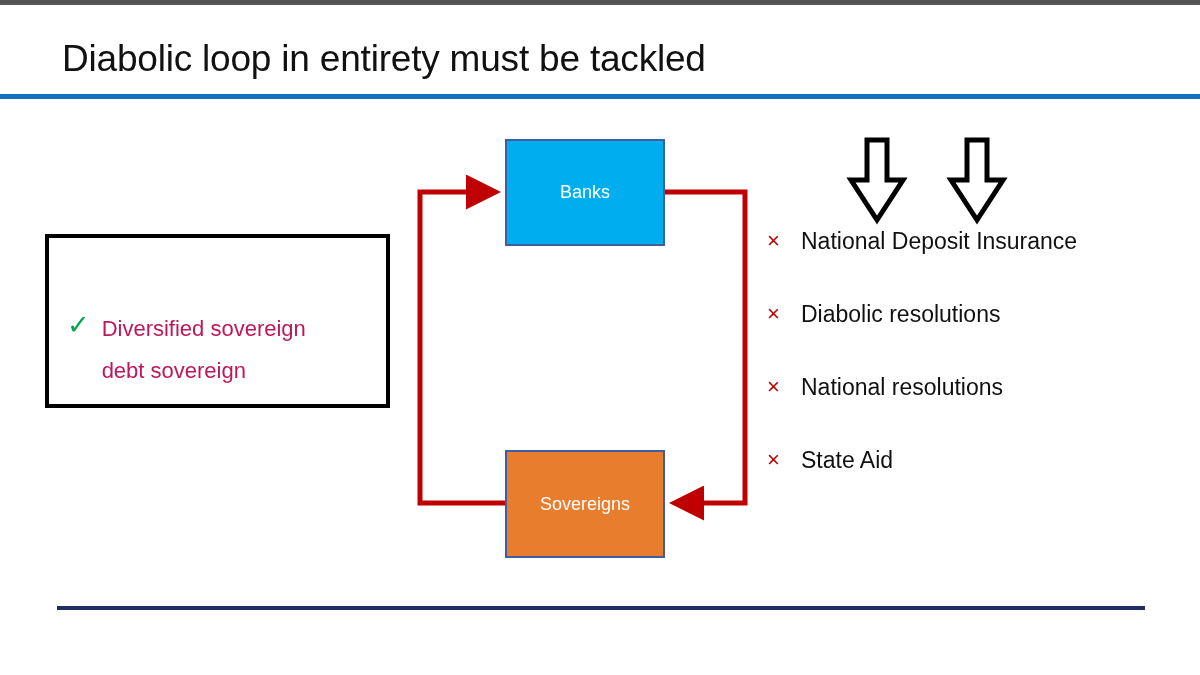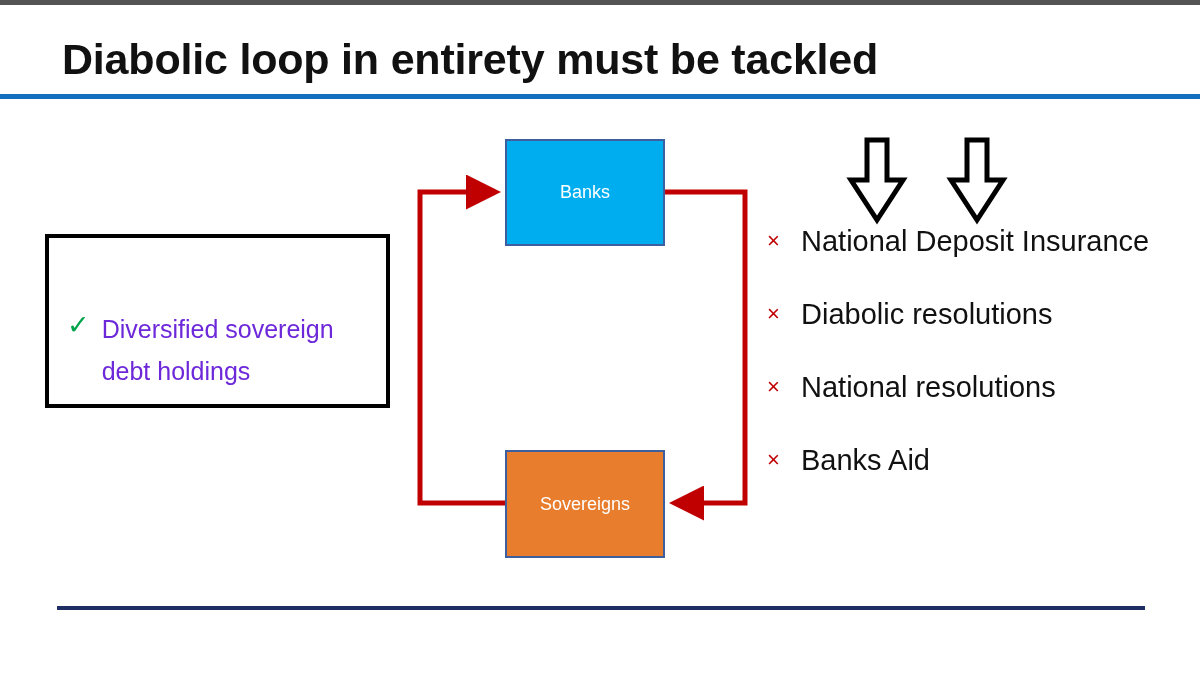--- a/index.html
+++ b/index.html
@@ -26,23 +26,23 @@
     height: 5px;
     background: #545454;
   }
 
   
   .slide-title {
     position: absolute;
     left: 62px;
     top: 33px;
     width: 1080px;
-    font-size: 43px;
+    font-size: 37px;
     line-height: 52px;
-    font-weight: 700;
+    font-weight: 400;
     color: #111111;
     letter-spacing: -0.2px;
     white-space: nowrap;
   }
   .title-rule {
     position: absolute;
     left: 0;
     top: 94px;
     width: 1200px;
     height: 5px;
@@ -80,23 +80,23 @@
   }
   .check-mark {
     color: #00A44B;
     font-size: 27px;
     line-height: 34px;
     margin-right: 12px;
     flex: 0 0 auto;
     font-weight: 400;
   }
   .callout-text {
-    font-size: 25px;
+    font-size: 22px;
     line-height: 42px;
-    color: #6d28d9;
+    color: #be185d;
   }
 
   
   .node {
     position: absolute;
     box-sizing: border-box;
     border: 2px solid #3D5FA0;
     display: flex;
     align-items: center;
     justify-content: center;
@@ -140,21 +140,21 @@
     align-items: flex-start;
   }
   .cross-mark {
     color: #C00000;
     font-size: 22px;
     line-height: 34px;
     width: 34px;
     flex: 0 0 auto;
   }
   .cross-label {
-    font-size: 29px;
+    font-size: 23px;
     line-height: 34px;
     color: #111111;
     white-space: nowrap;
   }
 </style>
 </head>
 <body>
 
 <div id="slide">
 
@@ -162,21 +162,21 @@
 
   <div class="slide-title">Diabolic loop in entirety must be tackled</div>
 
   <div class="title-rule"></div>
 
   <div class="callout">
     <div class="callout-row">
       <span class="check-mark">✓</span>
       <span class="callout-text">
         <span>Diversified sovereign</span><br>
-        <span>debt holdings</span>
+        <span>debt sovereign</span>
       </span>
     </div>
   </div>
 
   <svg class="loop" viewBox="0 0 1200 675" width="1200" height="675">
     <defs>
       <marker id="ah-right" markerWidth="7" markerHeight="7" refX="5.6" refY="3.5" orient="auto">
         <path d="M0,0 L7,3.5 L0,7 Z" fill="#C00000"></path>
       </marker>
       <marker id="ah-left" markerWidth="7" markerHeight="7" refX="5.6" refY="3.5" orient="auto">
@@ -217,20 +217,20 @@
       <span class="cross-label">Diabolic resolutions</span>
     </div>
 
     <div class="cross-item">
       <span class="cross-mark">×</span>
       <span class="cross-label">National resolutions</span>
     </div>
 
     <div class="cross-item">
       <span class="cross-mark">×</span>
-      <span class="cross-label">Banks Aid</span>
+      <span class="cross-label">State Aid</span>
     </div>
 
   </div>
 
   <div class="bottom-rule"></div>
 
 </div>
 
 </body></html>

